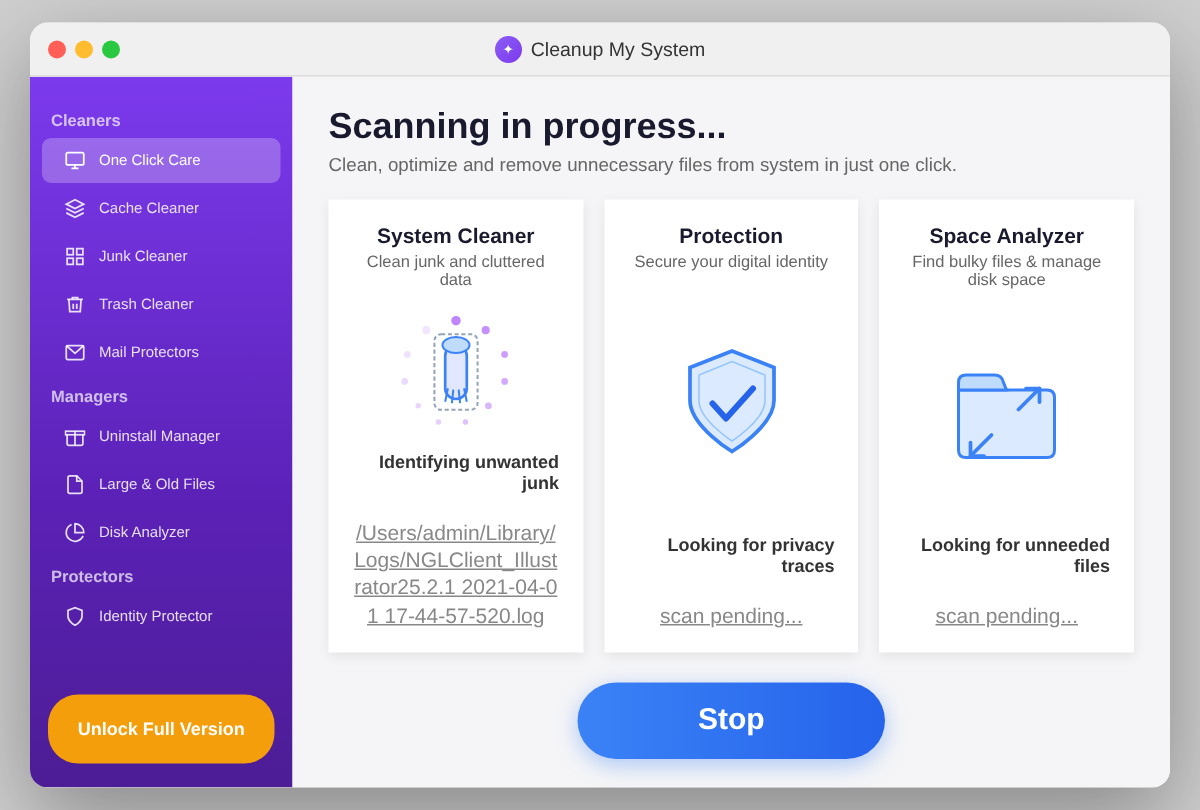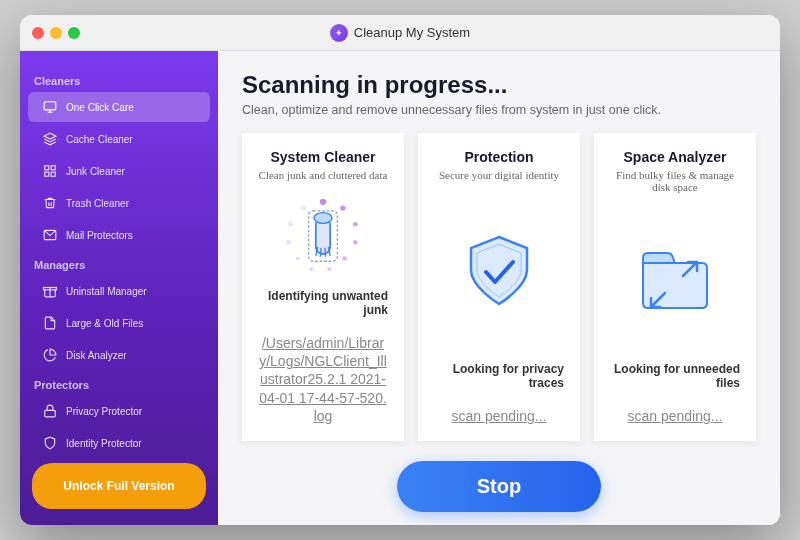--- a/index.html
+++ b/index.html
@@ -57,21 +57,21 @@
       border-radius: 50%;
       display: flex; align-items: center; justify-content: center;
       color: white; font-size: 9px;
     }
     .content {
       display: flex;
       flex: 1;
       overflow: hidden;
     }
     .sidebar {
-      width: 198px;
+      width: 175px;
       background: linear-gradient(180deg, #7c3aed 0%, #5b21b6 60%, #4c1d95 100%);
       display: flex;
       flex-direction: column;
       padding: 16px 0 16px 0;
       flex-shrink: 0;
     }
     .sidebar-section-label {
       font-size: 11px;
       font-weight: 700;
       color: rgba(255,255,255,0.7);
@@ -157,21 +157,20 @@
       font-weight: 700;
       color: #1a1a2e;
       text-align: center;
       margin-bottom: 4px;
     }
     .card-subtitle {
       font-size: 11px;
       color: #666;
       text-align: center;
       margin-bottom: 10px;
-      font-family: Liberation Serif, serif;
     }
     .card-visual {
       flex: 1;
       display: flex;
       align-items: center;
       justify-content: center;
       width: 100%;
     }
     .card-status-label {
       font-size: 12px;
@@ -319,29 +318,20 @@
           <svg width="14" height="14" viewBox="0 0 24 24" fill="none" stroke="currentColor" stroke-width="2">
               <path d="M21.21,15.89A10,10,0,118.11,2.83"></path>
               <path d="M22,12A10,10,0,0012,2v10Z"></path>
             </svg>
         </span>
         <span>Disk Analyzer</span>
       </div>
 
       <div class="sidebar-section-label">Protectors</div>
 
-      <div class="sidebar-item">
-        <span class="sidebar-icon">
-          <svg width="14" height="14" viewBox="0 0 24 24" fill="none" stroke="currentColor" stroke-width="2">
-              <rect x="3" y="11" width="18" height="11" rx="2" ry="2"></rect>
-              <path d="M7,11V7a5,5,0,0110,0v4"></path>
-            </svg>
-        </span>
-        <span>Privacy Protector</span>
-      </div>
 
       <div class="sidebar-item">
         <span class="sidebar-icon">
           <svg width="14" height="14" viewBox="0 0 24 24" fill="none" stroke="currentColor" stroke-width="2">
               <path d="M12,22s8-4,8-10V5L12,2,4,5v7C4,18,12,22,12,22Z"></path>
             </svg>
         </span>
         <span>Identity Protector</span>
       </div>
 

